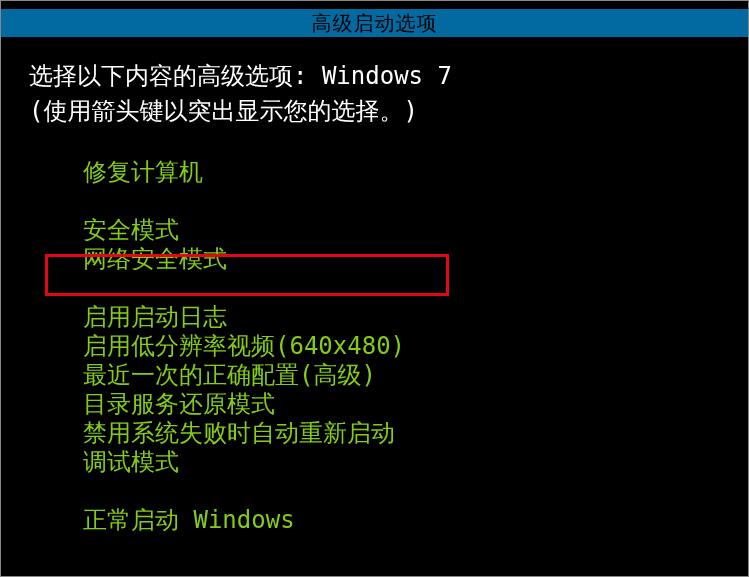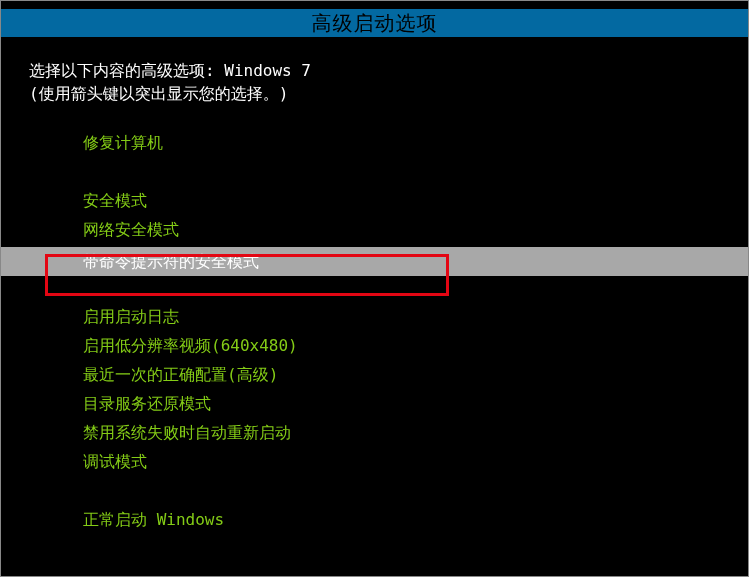--- a/index.html
+++ b/index.html
@@ -24,21 +24,21 @@
       line-height: 28px;
       font-size: 20px;
       text-align: center;
       letter-spacing: 1px;
       font-weight: 400;
       margin-top: 8px;
     }
     .content {
       padding: 22px 0 0 28px;
       color: #fff;
-      font-size: 16px;
+      font-size: 24px;
       line-height: 1.45;
     }
     .prompt-line1, .prompt-line2 {
       white-space: nowrap;
     }
     .menu {
       margin-top: 26px;
       margin-left: 54px;
     }
     .menu-item {
@@ -86,24 +86,20 @@
   <div class="content">
     <div class="prompt-line1">选择以下内容的高级选项: Windows 7</div>
     <div class="prompt-line2">(使用箭头键以突出显示您的选择。)</div>
 
     <div class="menu">
       <div class="menu-item">修复计算机</div>
       <div class="spacer"></div>
       <div class="menu-item">安全模式</div>
       <div class="menu-item">网络安全模式</div>
 
-      <div class="selected-row">
-        <div class="selected-bg"></div>
-        <div class="selected-text">带命令提示符的安全模式</div>
-      </div>
 
       <div class="spacer"></div>
       <div class="menu-item">启用启动日志</div>
       <div class="menu-item">启用低分辨率视频(640x480)</div>
       <div class="menu-item">最近一次的正确配置(高级)</div>
       <div class="menu-item">目录服务还原模式</div>
       <div class="menu-item">禁用系统失败时自动重新启动</div>
       <div class="menu-item">调试模式</div>
       <div class="spacer"></div>
       <div class="menu-item">正常启动 Windows</div>

